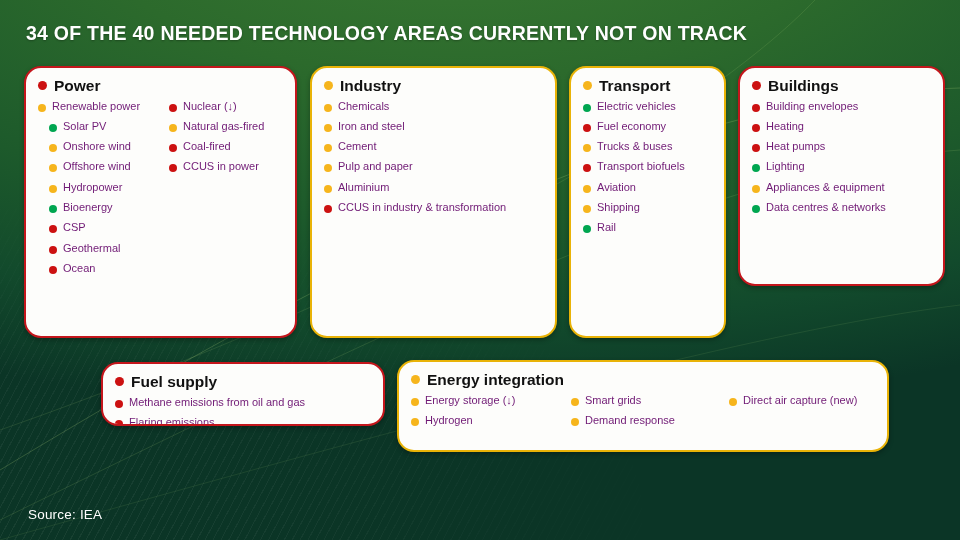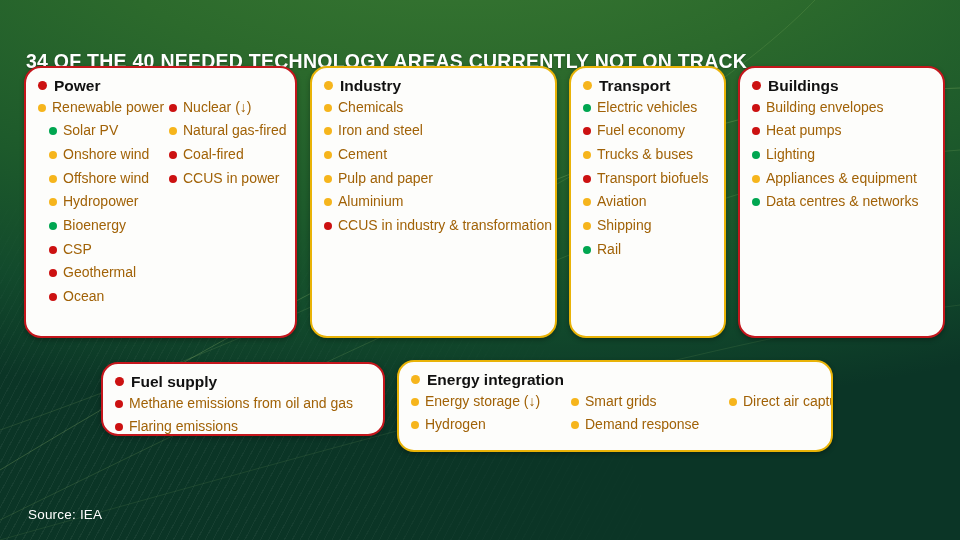--- a/index.html
+++ b/index.html
@@ -41,21 +41,20 @@
   #title {
     position: absolute;
     left: 26px;
     top: 22px;
     font-size: 19.5px;
     font-weight: bold;
     color: #ffffff;
     letter-spacing: 0.25px;
     white-space: nowrap;
     text-shadow: 0 1px 2px rgba(0,0,0,0.28);
-    margin-top: 28px;
   }
 
   
   .panel {
     position: absolute;
     background: #fdfdfb;
     border-radius: 17px;
     border-style: solid;
     border-width: 2.5px;
     box-shadow: 0 2px 5px rgba(0,0,0,0.30);
@@ -72,22 +71,22 @@
     font-weight: bold;
     color: #111111;
     margin-bottom: 6px;
     line-height: 1;
   }
   .panel-head .dot { margin-right: 7px; }
 
   .item {
     display: flex;
     align-items: flex-start;
-    font-size: 14px;
-    color: #a16207;
+    font-size: 11px;
+    color: #701a75;
     line-height: 1.12;
     margin-bottom: 8px;
     white-space: nowrap;
   }
   .item .dot { margin-right: 6px; margin-top: 4px; flex: 0 0 auto; }
   .item.indent { padding-left: 11px; }
 
   .dot {
     display: inline-block;
     width: 8px;
@@ -110,23 +109,23 @@
   .cols3 { display: flex; }
   .cols3 .c { flex: 0 0 auto; }
   .cols3 .c1 { width: 160px; }
   .cols3 .c2 { width: 158px; }
   .cols3 .c3 { width: 170px; }
 
   
   #panel-power      { left: 24px;  top: 66px;  width: 273px; height: 272px; }
   #panel-industry   { left: 310px; top: 66px;  width: 247px; height: 272px; }
   #panel-transport  { left: 569px; top: 66px;  width: 157px; height: 272px; }
-  #panel-buildings  { left: 738px; top: 66px;  width: 207px; height: 272px; }
-  #panel-fuel       { left: 101px; top: 362px; width: 284px; height: 74px; }
-  #panel-energy     { left: 397px; top: 360px; width: 436px; height: 92px; }
+  #panel-buildings  { left: 738px; top: 66px;  width: 207px; height: 220px; }
+  #panel-fuel       { left: 101px; top: 362px; width: 284px; height: 64px; }
+  #panel-energy     { left: 397px; top: 360px; width: 492px; height: 92px; }
 
   
   #source {
     position: absolute;
     left: 28px;
     top: 507px;
     font-size: 13.5px;
     color: #ffffff;
     letter-spacing: 0.2px;
   }
@@ -285,20 +284,24 @@
     <span class="dot red"></span>
     <span>Buildings</span>
   </div>
   <div>
     <div class="item">
       <span class="dot red"></span>
       <span>Building envelopes</span>
     </div>
     <div class="item">
       <span class="dot red"></span>
+      <span>Heating</span>
+    </div>
+    <div class="item">
+      <span class="dot red"></span>
       <span>Heat pumps</span>
     </div>
     <div class="item">
       <span class="dot green"></span>
       <span>Lighting</span>
     </div>
     <div class="item">
       <span class="dot amber"></span>
       <span>Appliances &amp; equipment</span>
     </div>

